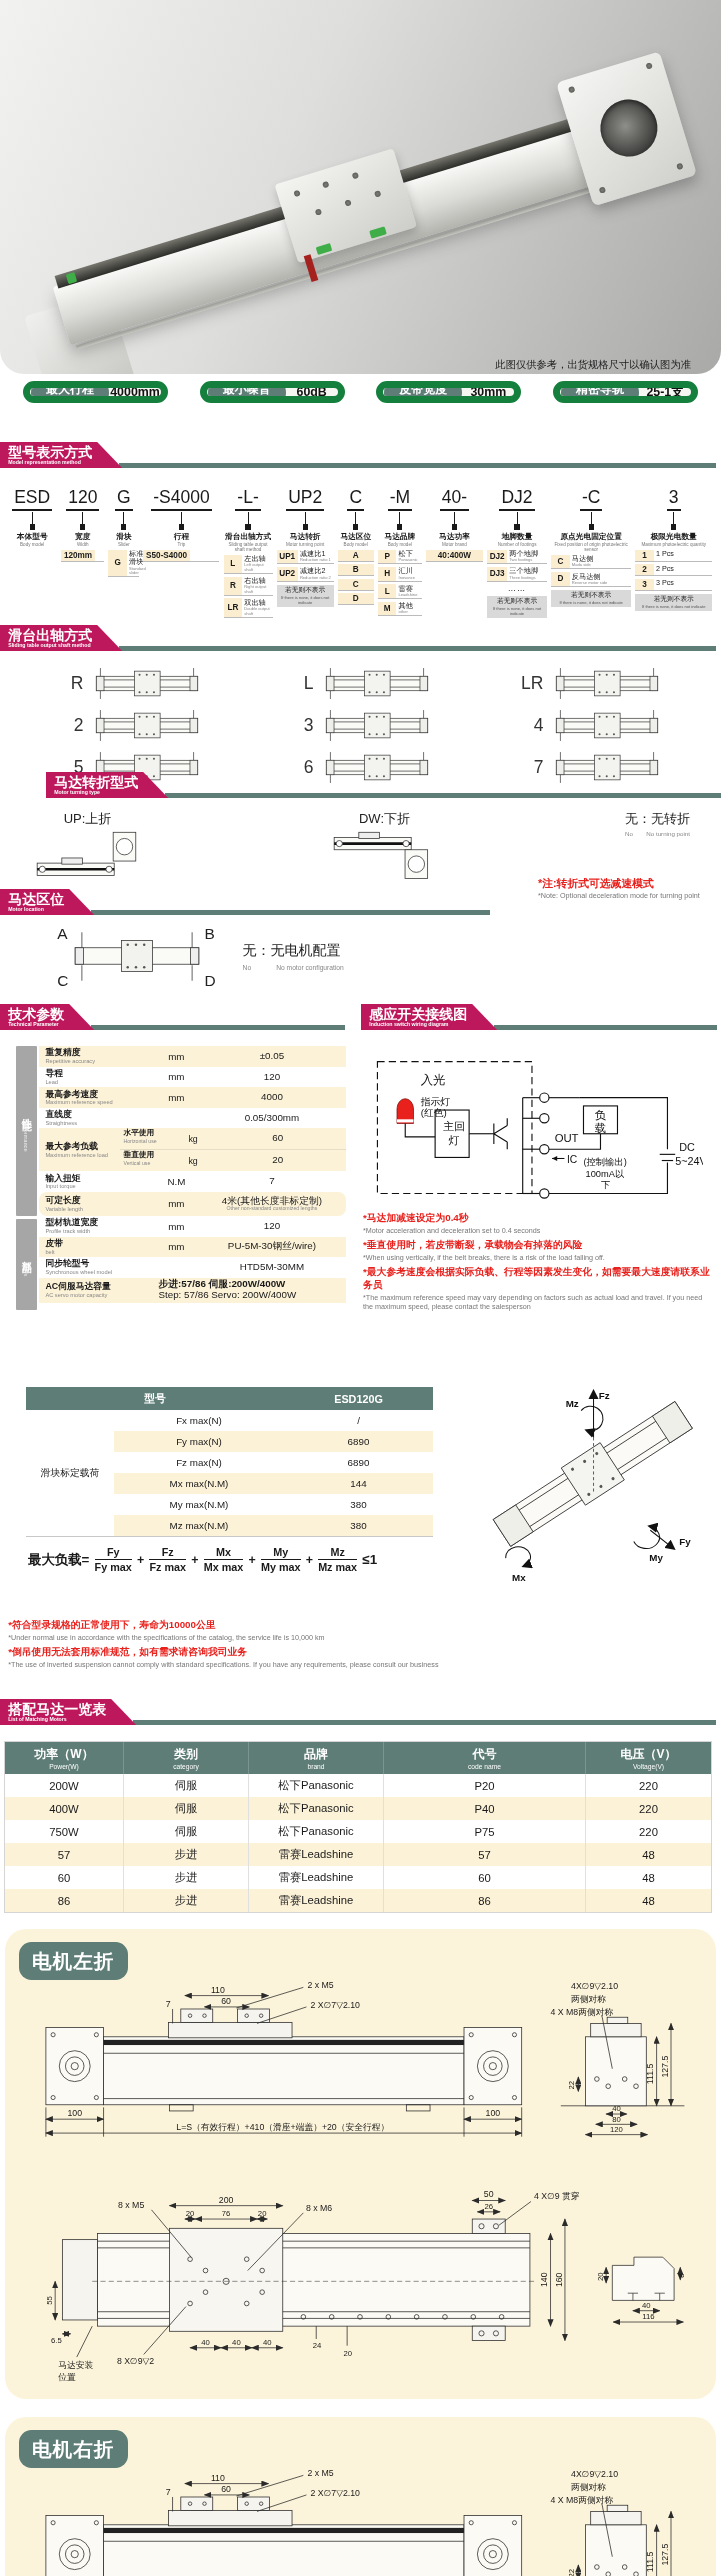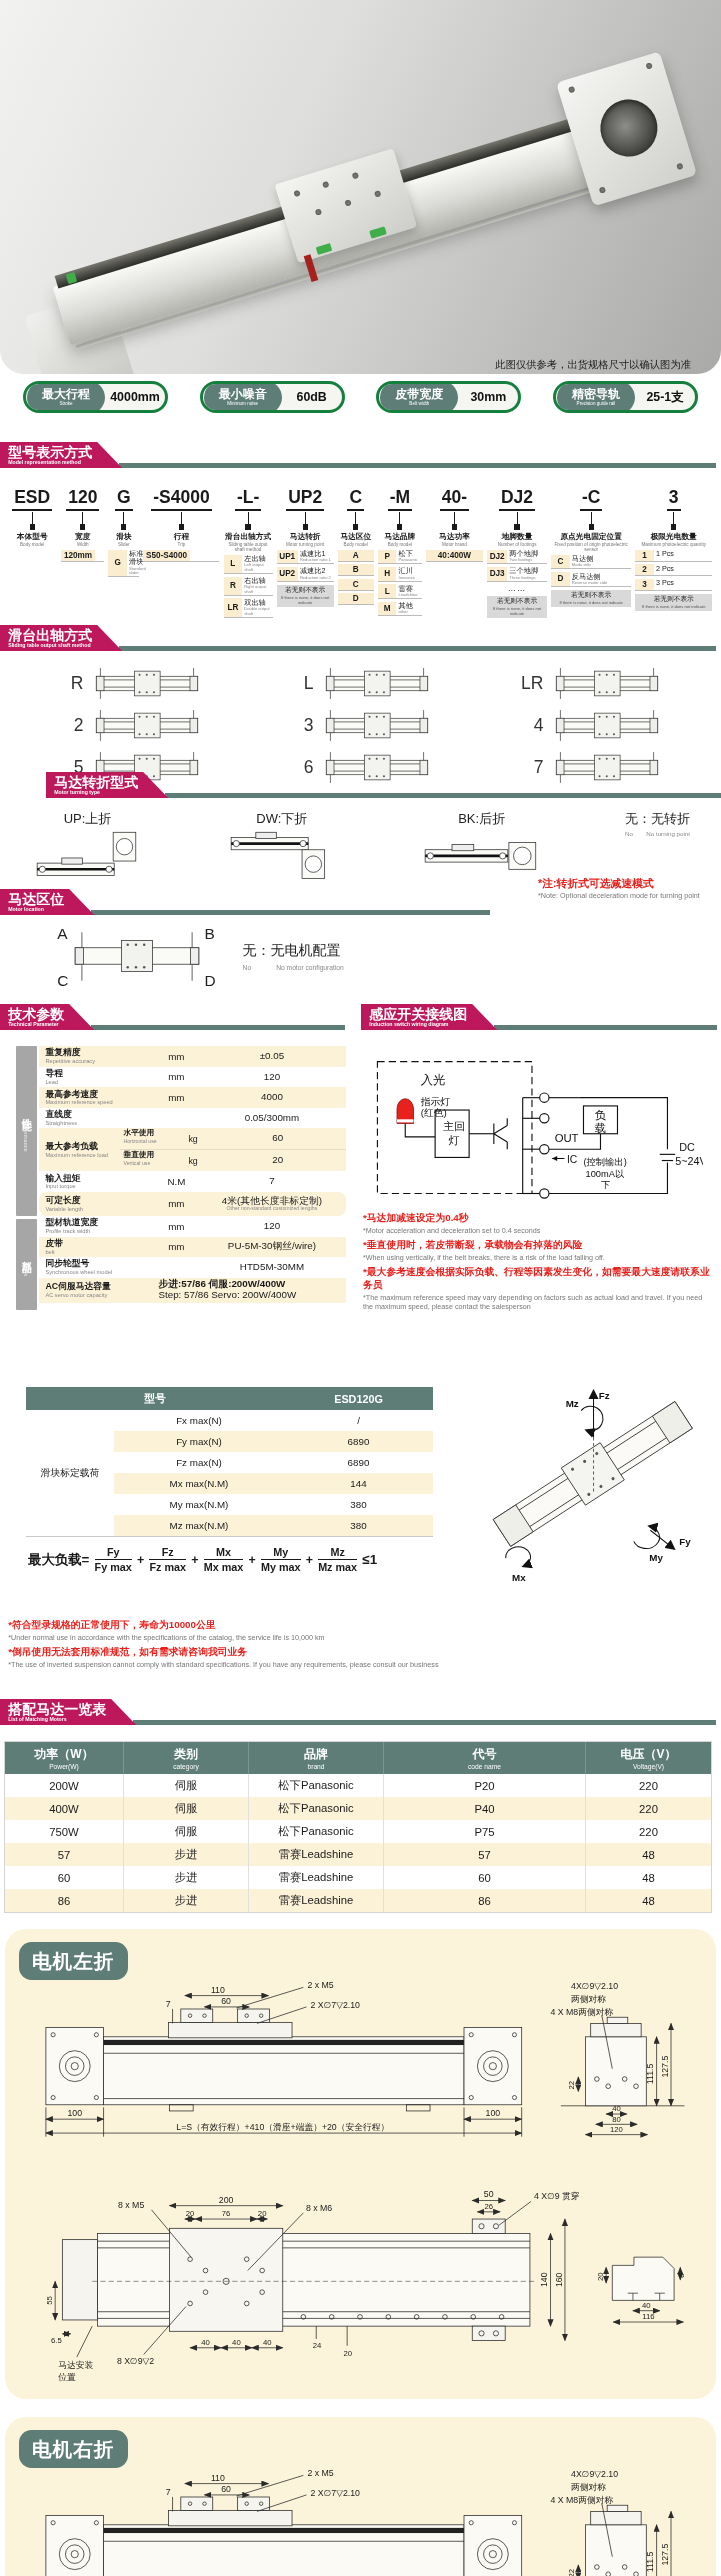--- a/index.html
+++ b/index.html
@@ -20,34 +20,34 @@
   .end-left{position:absolute;left:-36px;top:72px;width:88px;height:98px;border-radius:5.2px;
     background:linear-gradient(150deg,#f0f0ee,#c6c6c2);}
   .carriage{position:absolute;left:242px;top:18.5px;width:124px;height:82px;border-radius:4.1px;
     background:linear-gradient(160deg,#f4f4f1,#cdcdc9);box-shadow:0 5.2px 9.3px rgba(60,60,60,.3);}
   .screw{position:absolute;width:6.2px;height:6.2px;border-radius:50%;background:radial-gradient(#7d7d79,#50504d);}
   .green-tab{position:absolute;background:#3fae49;border-radius:1.5px;}
   .red-sliver{position:absolute;left:7.2px;top:77px;width:7.2px;height:27px;background:#a5211e;}
   .photo-note{position:absolute;right:30px;top:358px;font-size:10.3px;color:#222;}
   
   .badges{position:absolute;top:381px;left:0;width:721px;display:flex;justify-content:space-around;padding:0 7.2px;box-sizing:border-box;}
-  .badge{display:flex;align-items:center;width:145px;height:32px;background:#f5f5f2;border:3px solid #15803d;border-radius:19.6px;box-sizing:border-box;overflow:hidden;}
+  .badge{display:flex;align-items:center;width:145px;height:22px;background:#f5f5f2;border:7px solid #15803d;border-radius:19.6px;box-sizing:border-box;overflow:hidden;}
   .badge-left{width:78px;height:33px;margin:0.5px 0 0.5px 1px;background:#5e7d76;border-radius:17.5px;color:#fff;display:flex;flex-direction:column;align-items:center;justify-content:center;}
   .badge-zh{font-size:12px;font-weight:bold;line-height:1.05;}
   .badge-en{font-size:4.6px;line-height:1.1;}
   .badge-val{flex:1;text-align:center;font-size:12.4px;font-weight:bold;color:#111;}
   
   .sec-head{position:absolute;left:0;display:flex;align-items:flex-end;width:721px;}
   .banner{background:#be185d;color:#fff;padding:3.1px 30px 2.6px 8.2px;clip-path:polygon(0 0,calc(100% - 25px) 0,100% 100%,0 100%);}
   .banner .bzh{font-size:14px;font-weight:bold;line-height:1.05;}
   .banner .ben{font-size:5.2px;font-weight:bold;line-height:1.1;}
   .hline{flex:1;height:5.2px;background:#5e7d76;margin-left:-3.1px;margin-right:5.2px;}
   
   .model-grid{position:absolute;left:7.2px;width:707px;display:grid;grid-template-columns:50px 43px 31px 76px 49px 57px 36px 44px 57px 60px 80px 77px;column-gap:4.1px;}
-  .mcode{font-size:17.5px;font-weight:bold;text-align:center;}
+  .mcode{font-size:17.5px;font-weight:normal;text-align:center;}
   .mcode span{display:inline-block;border-bottom:2.1px solid #1a1a1a;padding:0 2.1px 1px;}
   .tickwrap{text-align:center;margin-top:1px;}
   .tick{width:1px;height:12.4px;background:#1a1a1a;margin:0 auto;}
   .ticksq{width:5.2px;height:5.7px;background:#1a1a1a;margin:0 auto;}
   .mcol{font-size:6.2px;}
   .mcol .ct{font-size:7.7px;font-weight:bold;text-align:center;line-height:1.15;margin-top:3.1px;}
   .mcol .ce{font-size:4.6px;color:#777;text-align:center;line-height:1.1;}
   .item{display:flex;align-items:stretch;margin-top:2.6px;border-bottom:0.5px solid #bbb;}
   .icode{background:#fbeed0;font-weight:bold;font-size:8.2px;padding:1px 2.6px;display:flex;align-items:center;justify-content:center;min-width:13.4px;}
   .ilab{padding:0.5px 2.1px;flex:1;}
@@ -732,34 +732,20 @@
           <rect x="60" y="8" width="40" height="12" fill="#eee"></rect>
           <line x1="12" y1="30" x2="162" y2="30" stroke="#111" stroke-width="5"></line>
           <circle cx="22" cy="30" r="6" fill="#fff"></circle>
             <circle cx="152" cy="30" r="6" fill="#fff"></circle>
           <rect x="150" y="42" width="44" height="56"></rect>
             <circle cx="172" cy="70" r="16" fill="#fff"></circle>
         </g>
       </svg>
     </div>
     <div class="turn-item">
-      <div class="turn-label">BK:后折</div>
-      <svg width="124" height="62" viewBox="0 0 240 120">
-        <g stroke="#333" stroke-width="1.5" fill="#fafaf7">
-          <rect x="10" y="42" width="160" height="24"></rect>
-          <rect x="62" y="32" width="42" height="12" fill="#eee"></rect>
-          <line x1="10" y1="54" x2="170" y2="54" stroke="#111" stroke-width="5"></line>
-          <circle cx="20" cy="54" r="6" fill="#fff"></circle>
-            <circle cx="160" cy="54" r="6" fill="#fff"></circle>
-          <rect x="172" y="28" width="52" height="52"></rect>
-            <circle cx="198" cy="54" r="17" fill="#fff"></circle>
-        </g>
-      </svg>
-    </div>
-    <div class="turn-item">
       <div class="turn-label">无：无转折</div>
       <div class="turn-sub">
         <span>No</span>
         <span>No turning point</span>
       </div>
     </div>
   </div>
   <div style="position:absolute;left:538px;top:877px;">
     <div class="red-note">*注:转折式可选减速模式</div>
     <div class="gray-note">*Note: Optional deceleration mode for turning point</div>

